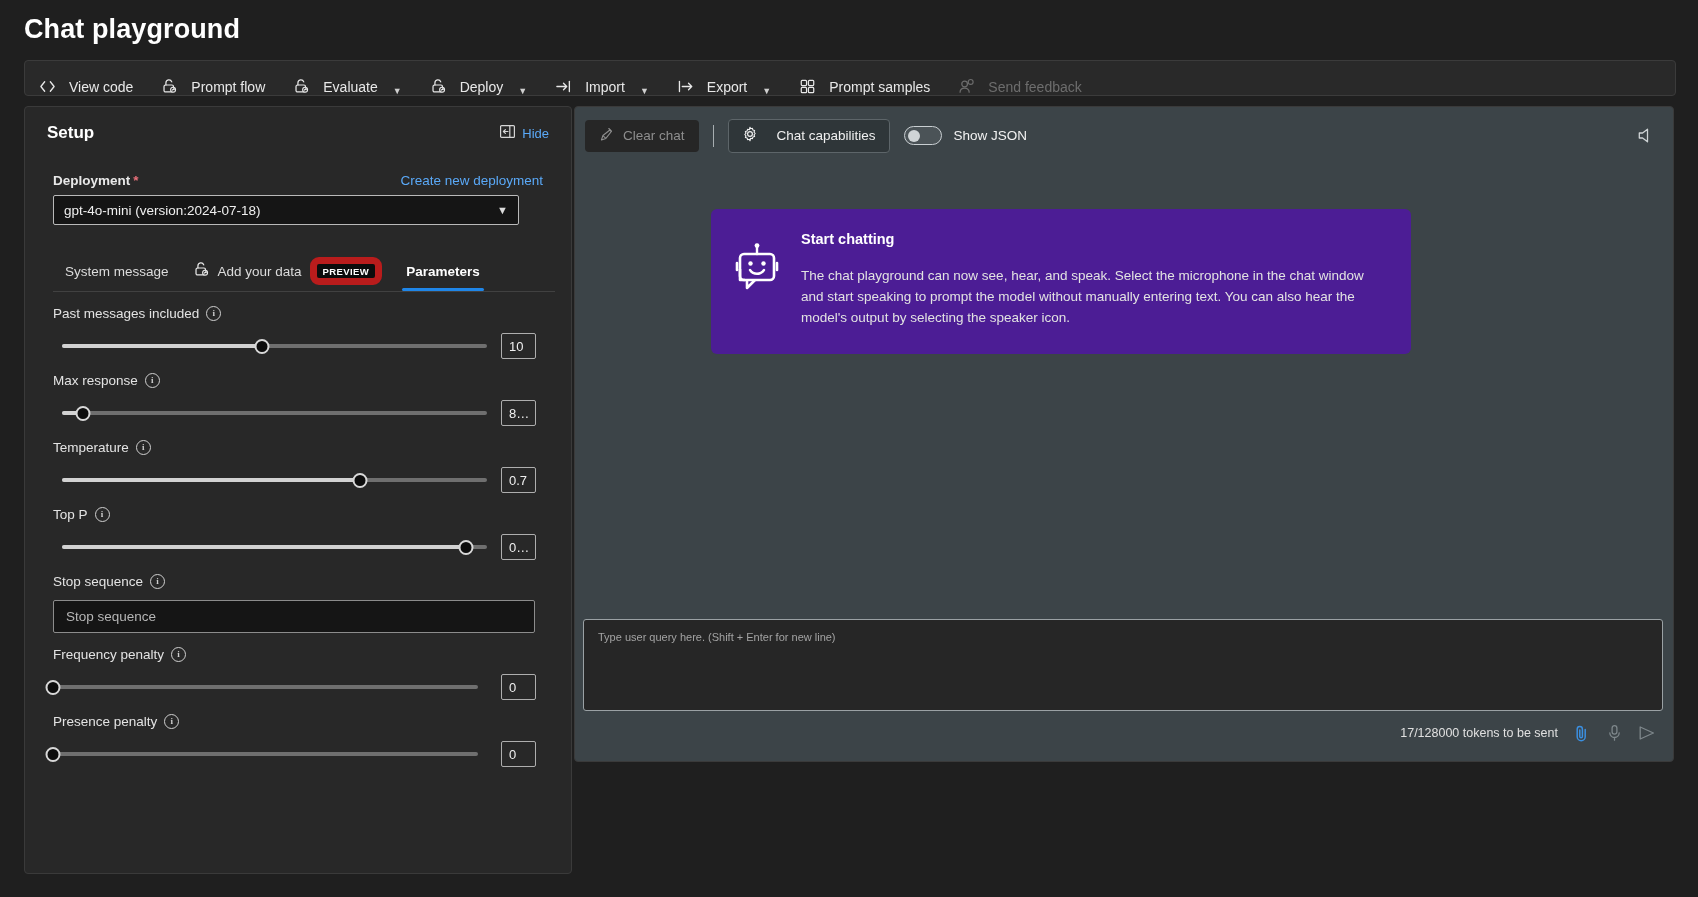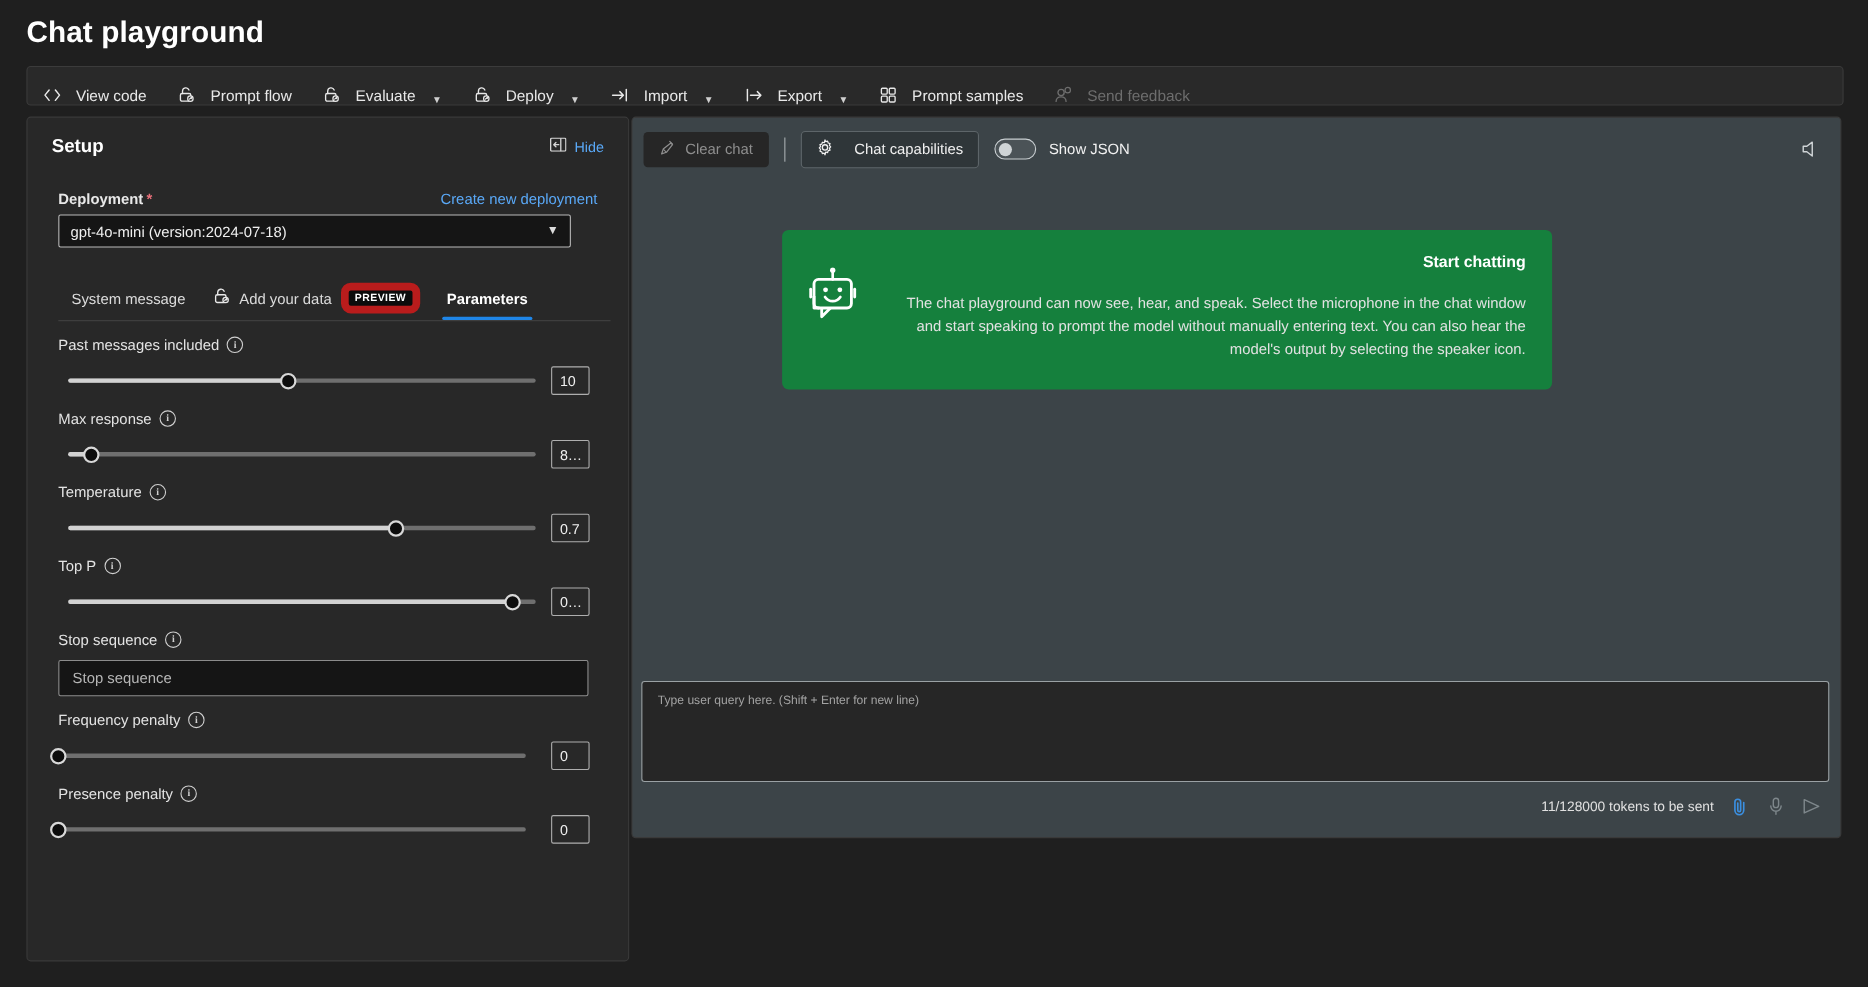--- a/index.html
+++ b/index.html
@@ -130,22 +130,22 @@
   .toggle{
     margin-left:14px;width:38px;height:19px;border-radius:10px;
     background:#4b5357;border:1px solid #c9cfd2;box-sizing:border-box;position:relative;cursor:pointer;
   }
   .toggle .knob{position:absolute;left:3px;top:2.5px;width:12px;height:12px;border-radius:50%;background:#cfd4d6;}
   .toggle-label{margin-left:12px;font-size:13.5px;color:#f2f2f2;}
   .spk{position:absolute;right:16px;top:17px;width:22px;height:22px;display:flex;align-items:center;justify-content:center;cursor:pointer;}
 
   .card{
     position:absolute;left:136px;top:102px;width:700px;
-    background:#15803d;border-radius:6px;padding:22px 24px 26px 24px;box-sizing:border-box;
-    display:flex;gap:22px;text-align:right;
+    background:#4c1d95;border-radius:6px;padding:22px 24px 26px 24px;box-sizing:border-box;
+    display:flex;gap:22px;
   }
   .card-title{font-size:14.5px;font-weight:600;color:#ffffff;margin-bottom:18px;}
   .card-body{font-size:13.5px;line-height:21px;color:#e2e2e2;}
 
   .composer{
     position:absolute;left:8px;right:10px;bottom:50px;height:92px;
     background:#262626;border:1px solid #9aa1a4;border-radius:3px;box-sizing:border-box;padding:11px 14px;
   }
   .composer .ph{font-size:11px;color:#a3a3a3;}
   .footer{
@@ -455,21 +455,21 @@
           <div class="card-title">Start chatting</div>
           <div class="card-body">The chat playground can now see, hear, and speak. Select the microphone in the chat window and start speaking to prompt the model without manually entering text. You can also hear the model's output by selecting the speaker icon.</div>
         </div>
       </div>
 
       <div class="composer">
         <div class="ph">Type user query here. (Shift + Enter for new line)</div>
       </div>
 
       <div class="footer">
-        <div class="tokens">11/128000 tokens to be sent</div>
+        <div class="tokens">17/128000 tokens to be sent</div>
         <div class="fic">
           <svg width="15" height="17" viewBox="0 0 15 17" fill="none">
             <path d="M11.2 4.6v7.1a4 4 0 01-8 0V4.2a2.6 2.6 0 015.2 0v7.3a1.3 1.3 0 01-2.6 0V5" stroke="#3b8fe0" stroke-width="1.5" stroke-linecap="round"></path>
           </svg>
         </div>
         <div class="fic">
           <svg width="15" height="18" viewBox="0 0 15 18" fill="none">
             <rect x="5.1" y="1.6" width="4.8" height="8.6" rx="2.4" stroke="#7e878b" stroke-width="1.3"></rect>
             <path d="M2.8 8.8a4.7 4.7 0 009.4 0M7.5 13.6v2.6" stroke="#7e878b" stroke-width="1.3" stroke-linecap="round"></path>
           </svg>

